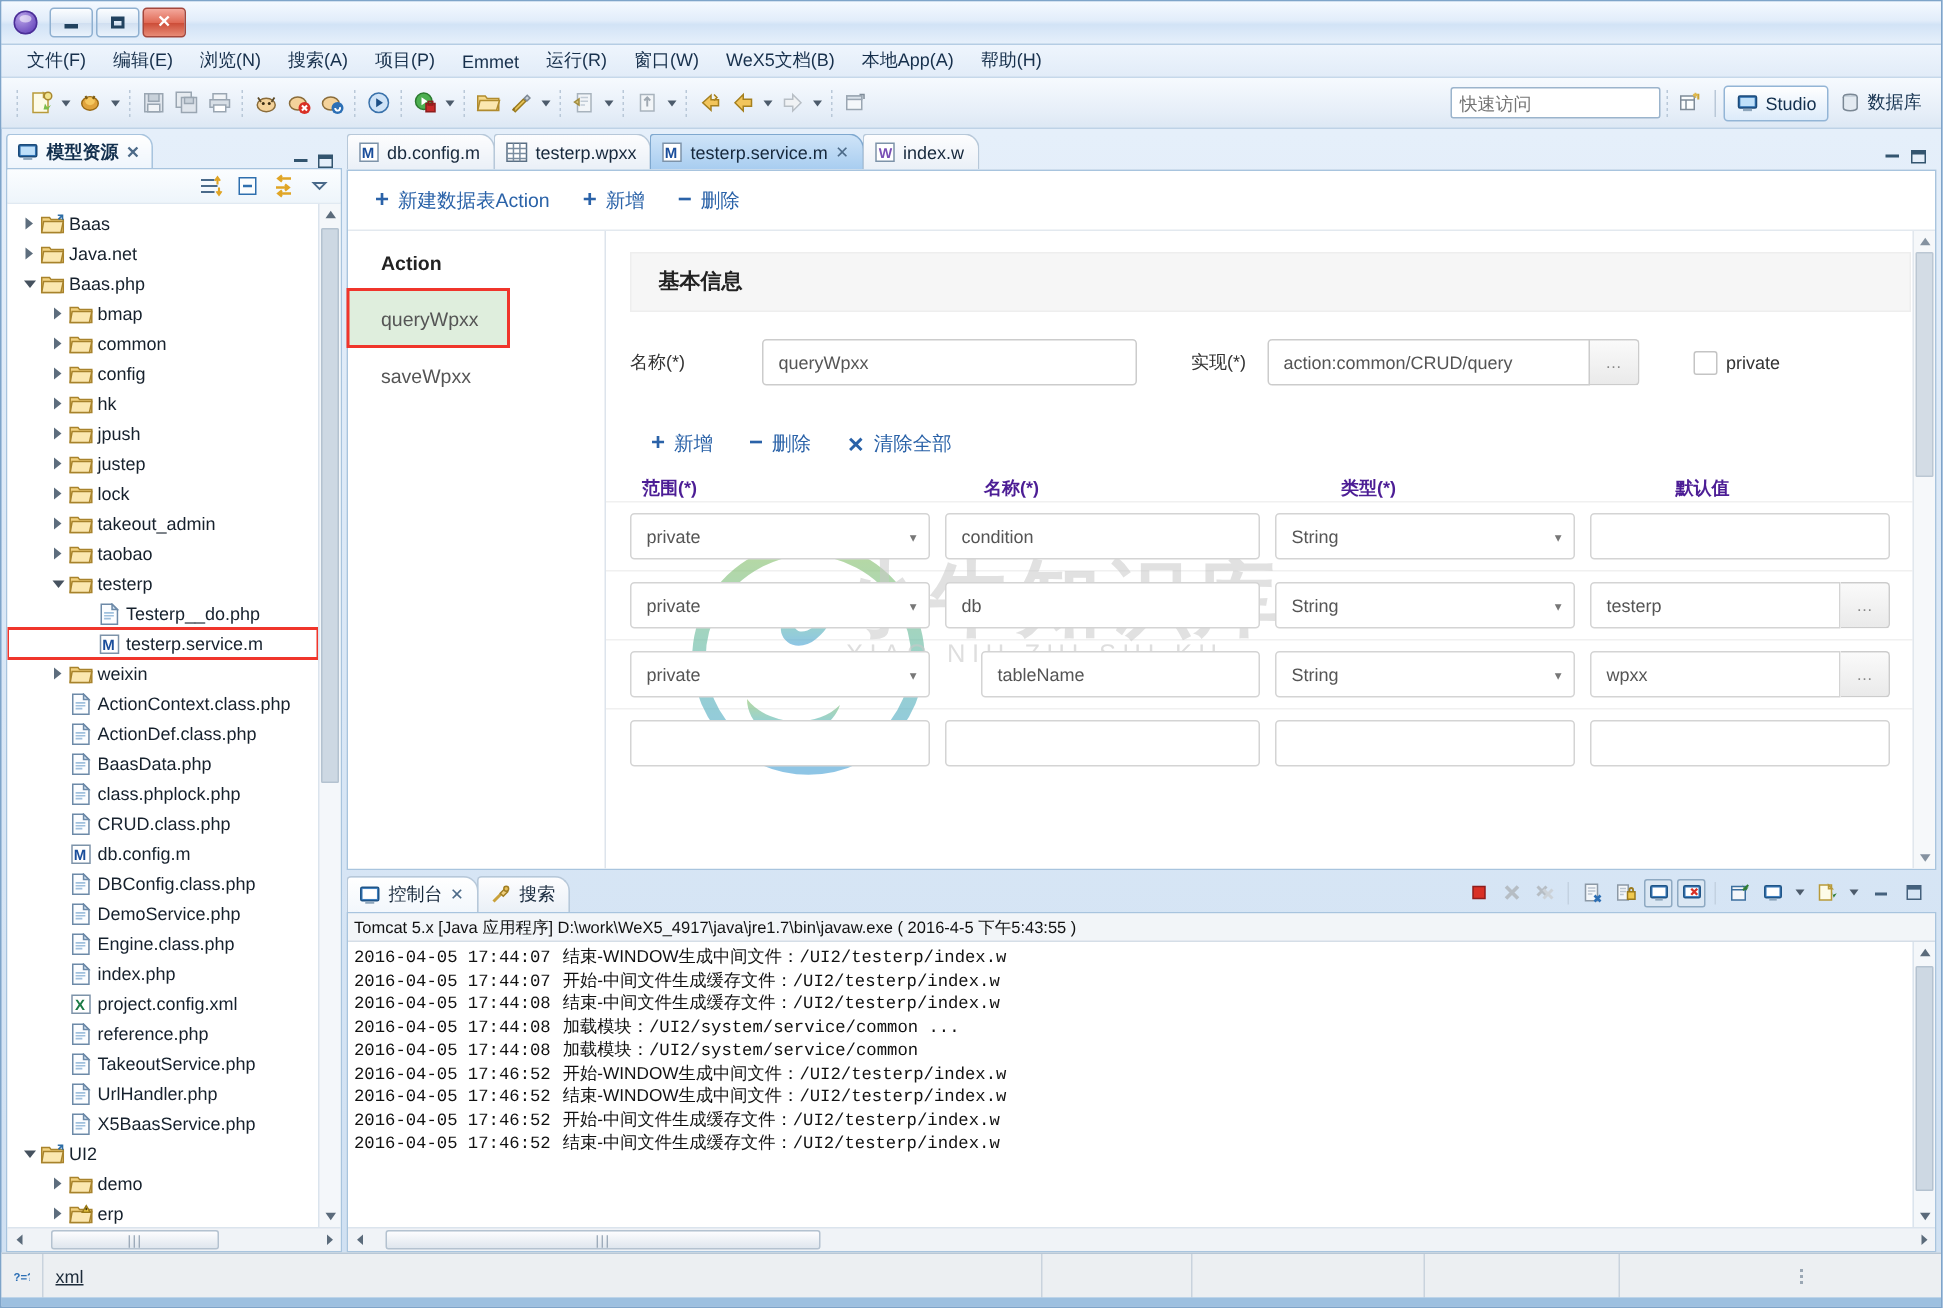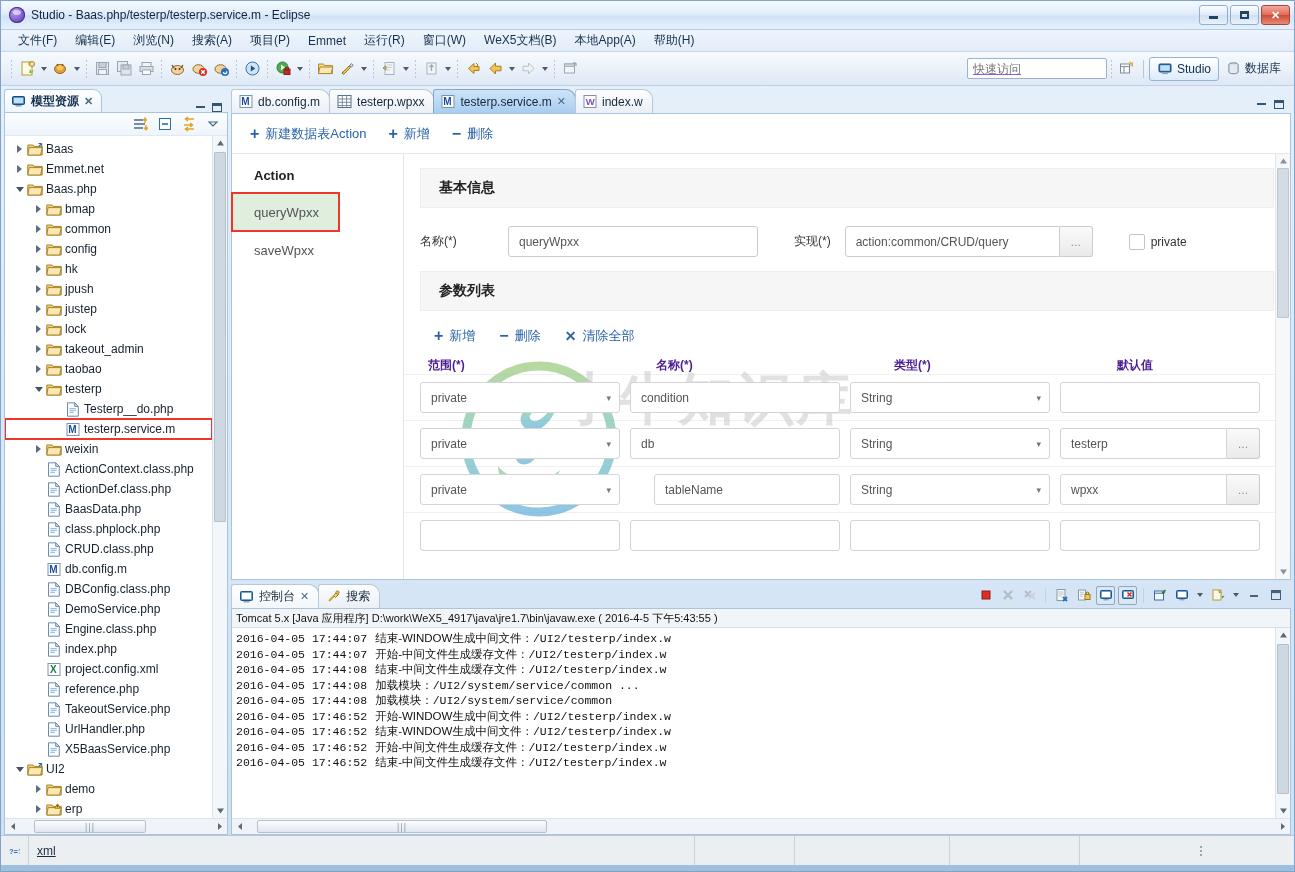--- a/index.html
+++ b/index.html
@@ -76,21 +76,21 @@
   .tb-sep { width:1px; height:18px; margin:0 4px;
     background: repeating-linear-gradient(to bottom,#b9c8d8 0 2px,transparent 2px 4px); }
   .tb-btn { width:22px; height:22px; display:flex; align-items:center; justify-content:center;
             border-radius:2px; }
   .tb-arrow { width:11px; height:22px; display:flex;align-items:center;justify-content:center; }
   .tb-arrow i { width:0;height:0;border-left:3.5px solid transparent;border-right:3.5px solid transparent;
                 border-top:4px solid #4c5b6b; display:block;}
   .tb-spring { flex:1; }
   #quick-access {
     width: 140px; height: 21px; border: 1px solid #9bb4cc; background:#fff;
-    font-size:12px; color:#8b5cf6; padding: 2px 5px; border-radius:2px;text-decoration:underline;
+    font-size:12px; color:#4d7c0f; padding: 2px 5px; border-radius:2px;
   }
   .persp-btn {
     display:flex; align-items:center; gap:4px; height:24px; padding:0 7px; border-radius:3px;
     font-size:12px; color:#13304e; white-space:nowrap;
   }
   .persp-btn.active { background: linear-gradient(to bottom,#ffffff,#dcebfa); border:1px solid #93b5d6; }
 
   
   #body-area { flex:1; display:flex; padding: 2px 3px 0 3px; gap:3px; min-height:0; }
 
@@ -232,21 +232,20 @@
   .sb-dots b { width:2px;height:2px;background:#9aa7b4;display:block;}
   #bottom-edge { height:6px; flex:0 0 6px; background:#9dc0e0; }
 </style>
 </head>
 <body>
 
 <div id="app-window">
 
   <div id="title-bar">
     <div id="title-icon"></div>
-    <div id="title-text">Studio - Baas.php/testerp/testerp.service.m - Eclipse</div>
     <div class="winbtn">
         <span class="mark-min"></span>
       </div>
     <div class="winbtn">
         <span class="mark-max"></span>
       </div>
     <div class="winbtn close">✕</div>
   </div>
 
   <div id="menu-bar">
@@ -517,21 +516,21 @@
               <div class="tree-row">
                 <span class="twisty closed" style="margin-left: 8px;">
                   <i></i>
                 </span>
                 <span class="ficon">
                   <svg width="16" height="15" viewBox="0 0 16 15">
                     <path d="M0.8 3h5.2l1.1 1.4h8.1V13H0.8z" fill="#f3d27f" stroke="#a8832c"></path>
                     <path d="M2.1 5.6h13.1L13.6 13H0.8z" fill="#fbe7b0" stroke="#a8832c"></path>
                   </svg>
                 </span>
-                <span class="tree-label">Emmet.net</span>
+                <span class="tree-label">Java.net</span>
               </div>
               <div class="tree-row">
                 <span class="twisty open" style="margin-left: 8px;">
                   <i></i>
                 </span>
                 <span class="ficon">
                   <svg width="16" height="15" viewBox="0 0 16 15">
                     <path d="M0.8 3h5.2l1.1 1.4h8.1V13H0.8z" fill="#f3d27f" stroke="#a8832c"></path>
                     <path d="M2.1 5.6h13.1L13.6 13H0.8z" fill="#fbe7b0" stroke="#a8832c"></path>
                   </svg>
@@ -1034,21 +1033,20 @@
                 <div style="display:flex;">
                   <div class="txt-input" style="width:215px;border-radius:3px 0 0 3px;">action:common/CRUD/query</div>
                   <div class="combo-btn">…</div>
                 </div>
                 <div class="chk-wrap">
                   <span class="chk"></span>
                   <span class="chk-lbl">private</span>
                 </div>
               </div>
 
-              <div class="section-head">参数列表</div>
 
               <div class="params-toolbar">
                 <div class="link-btn">
                   <span class="plus">+</span>
                   <span>新增</span>
                 </div>
                 <div class="link-btn">
                   <span class="minus">−</span>
                   <span>删除</span>
                 </div>

